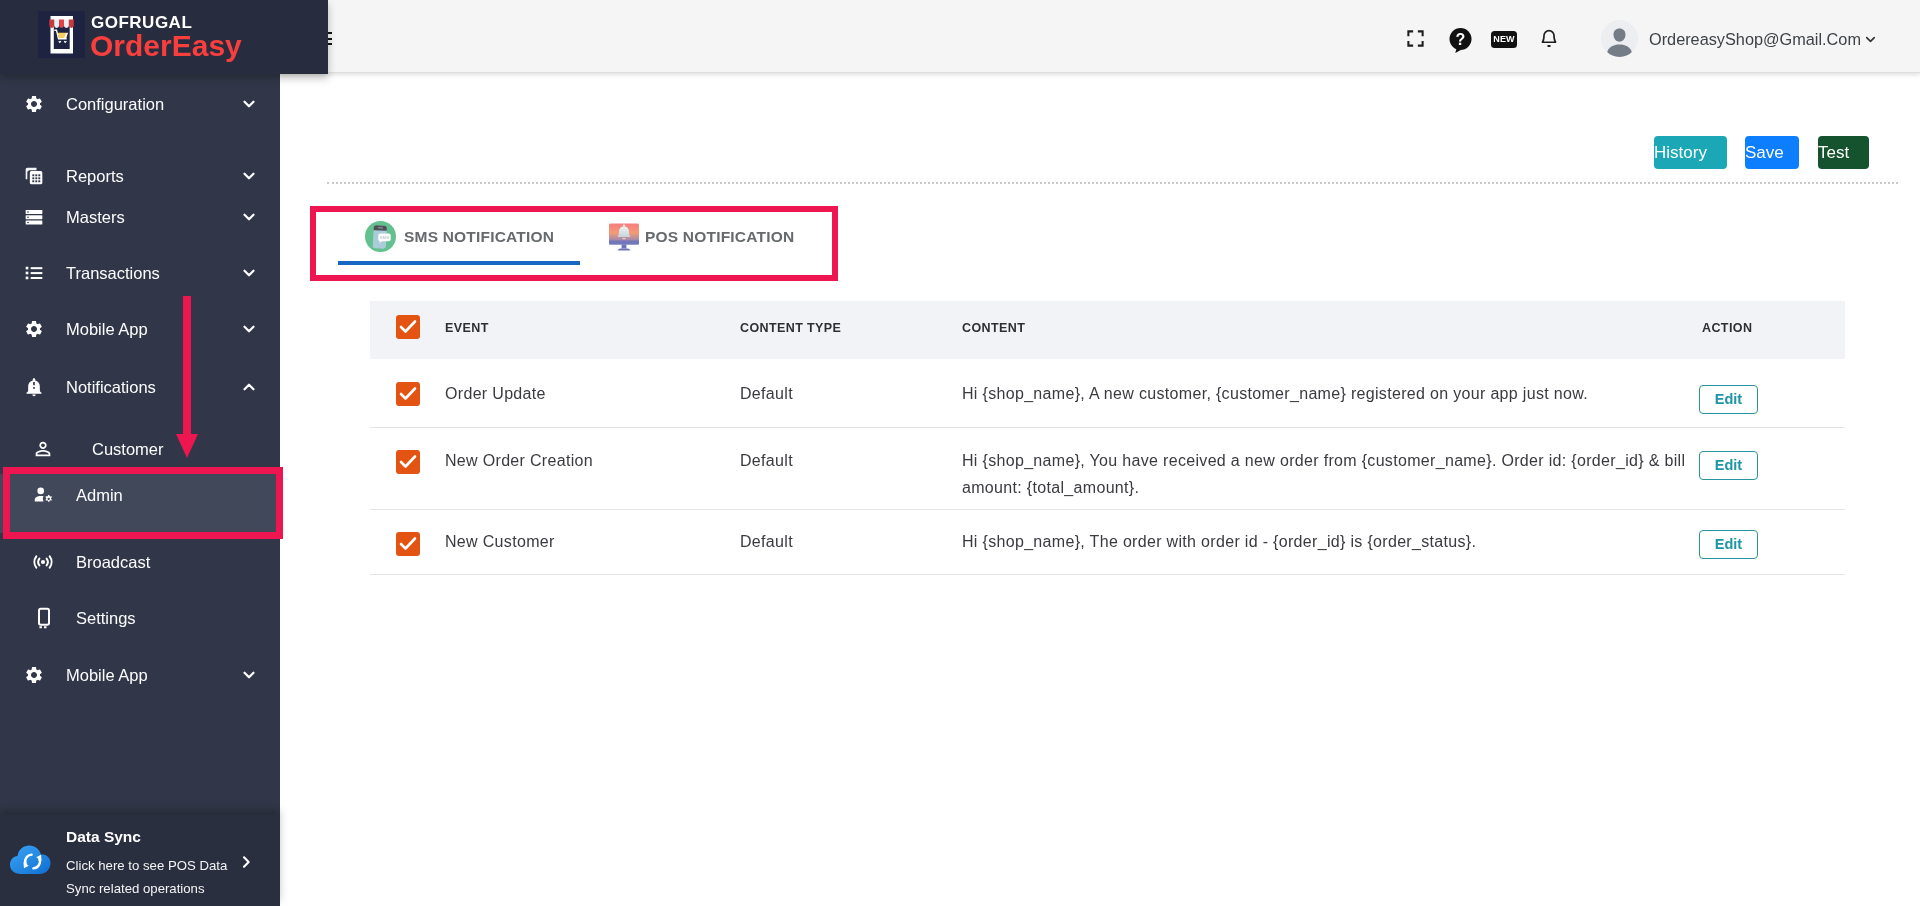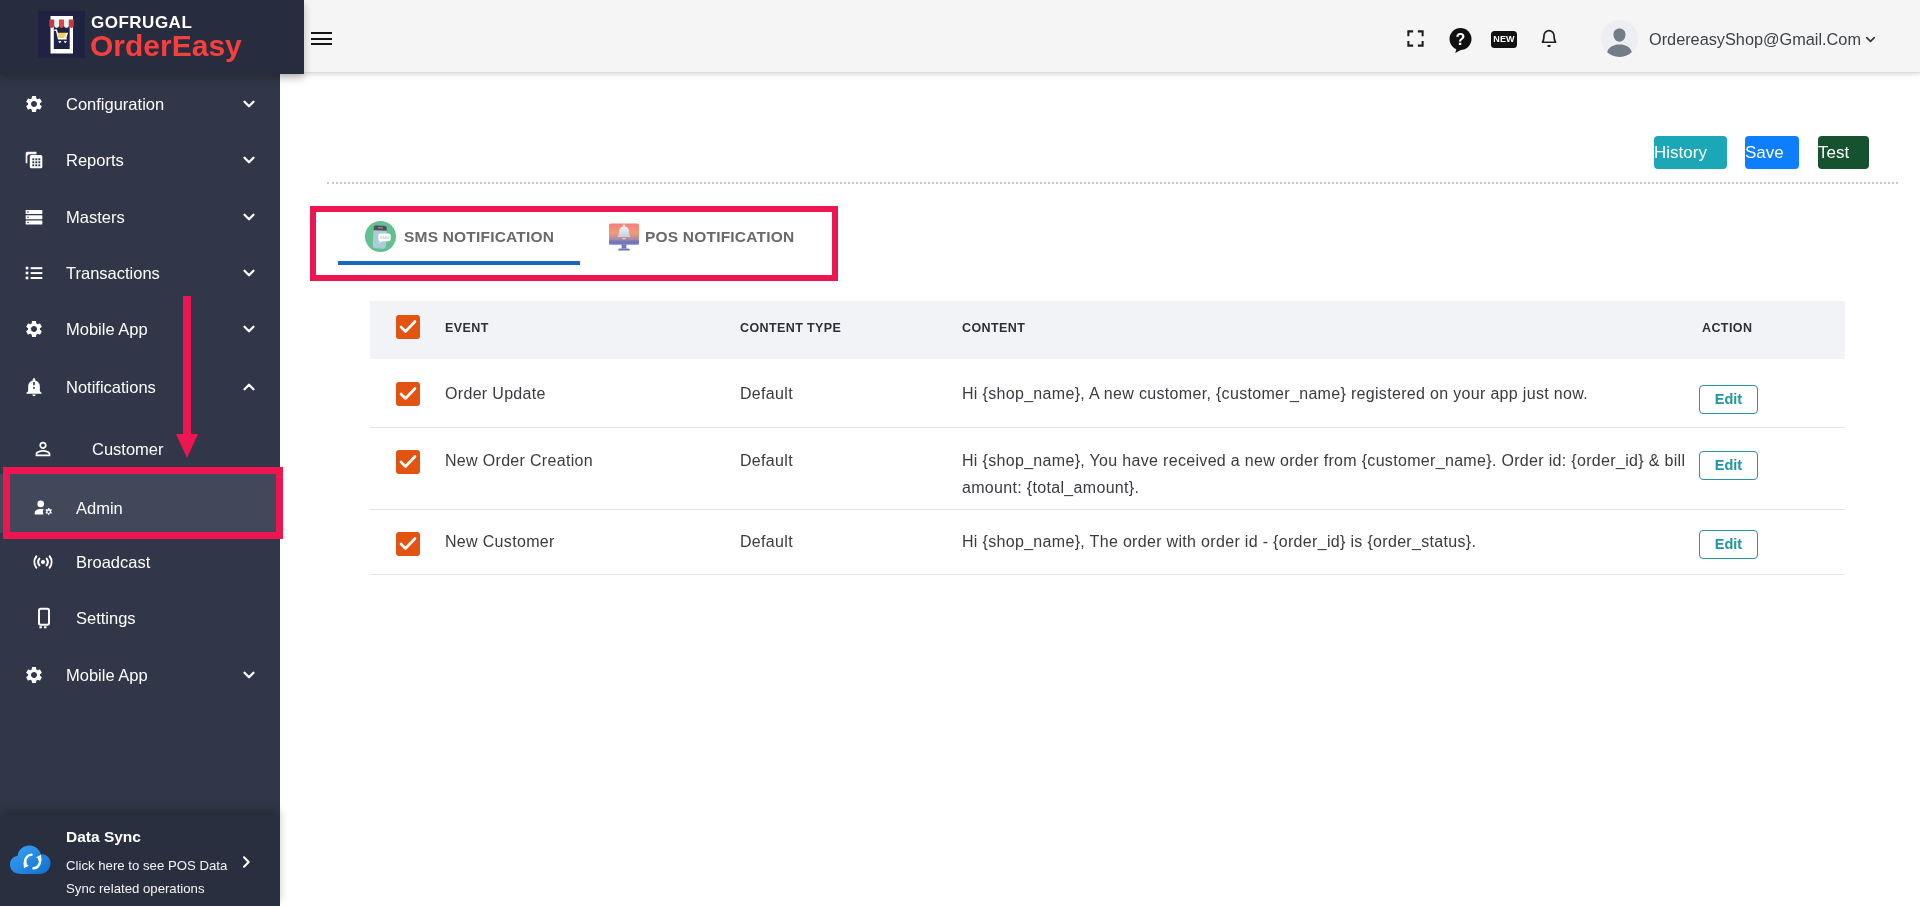--- a/index.html
+++ b/index.html
@@ -3,21 +3,21 @@
 <meta charset="utf-8">
 <style>
   * { margin:0; padding:0; box-sizing:border-box; }
   html,body { width:1920px; height:906px; overflow:hidden; background:#fff;
     font-family:"Liberation Sans", sans-serif; }
   .abs { position:absolute; }
 
   
   #sidebar { position:absolute; left:0; top:0; width:280px; height:906px;
     background:#313748; z-index:1; }
-  #logoarea { position:absolute; left:0; top:0; width:304px; height:74px; z-index:7;
+  #logoarea { position:absolute; left:0; top:0; width:328px; height:74px; z-index:7;
     background:#272c3e; box-shadow:0 4px 8px rgba(0,0,0,0.25); }
   #logosq { position:absolute; left:38px; top:11px; width:47px; height:47px;
     background:#1d2340; }
   .menu-item { position:absolute; left:0; width:280px; height:56px; color:#fff; }
   .menu-item .mi-icon { position:absolute; left:24px; top:50%; transform:translateY(-50%); }
   .menu-item .mi-label { position:absolute; left:66px; top:50%; transform:translateY(-50%);
     font-size:16.5px; color:#fdfdfd; }
   .menu-item .mi-chev { position:absolute; left:240px; top:50%; transform:translateY(-50%); }
   #adminsel { position:absolute; left:0; top:474px; width:280px; height:59px; background:#414859; }
 
@@ -94,21 +94,21 @@
   <div class="menu-item" style="top:76px;">
     <svg class="mi-icon" width="20" height="20" viewBox="0 0 24 24" fill="#fff">
         <path d="M19.14 12.94c.04-.3.06-.61.06-.94 0-.32-.02-.64-.07-.94l2.03-1.58c.18-.14.23-.41.12-.61l-1.92-3.32c-.12-.22-.37-.29-.59-.22l-2.39.96c-.5-.38-1.03-.7-1.62-.94l-.36-2.54c-.04-.24-.24-.41-.48-.41h-3.84c-.24 0-.43.17-.47.41l-.36 2.54c-.59.24-1.13.57-1.62.94l-2.39-.96c-.22-.08-.47 0-.59.22L2.74 8.87c-.12.21-.08.47.12.61l2.03 1.58c-.05.3-.09.63-.09.94s.02.64.07.94l-2.03 1.58c-.18.14-.23.41-.12.61l1.92 3.32c.12.22.37.29.59.22l2.39-.96c.5.38 1.03.7 1.62.94l.36 2.54c.05.24.24.41.48.41h3.84c.24 0 .44-.17.47-.41l.36-2.54c.59-.24 1.13-.56 1.62-.94l2.39.96c.22.08.47 0 .59-.22l1.92-3.32c.12-.22.07-.47-.12-.61l-2.01-1.58zM12 15.6c-1.98 0-3.6-1.62-3.6-3.6s1.62-3.6 3.6-3.6 3.6 1.62 3.6 3.6-1.62 3.6-3.6 3.6z"></path>
       </svg>
     <span class="mi-label">Configuration</span>
     <svg class="mi-chev" width="18" height="18" viewBox="0 0 24 24" fill="none" stroke="#fff" stroke-width="3" stroke-linecap="round" stroke-linejoin="round">
         <polyline points="6 9 12 15 18 9"></polyline>
       </svg>
   </div>
 
-  <div class="menu-item" style="top:132px;">
+  <div class="menu-item" style="top:148px;">
     <svg class="mi-icon" width="20" height="20" viewBox="0 0 24 24" fill="#fff">
         <path d="M4 2h11v3H7a3 3 0 0 0-3 3v8H2V4a2 2 0 0 1 2-2z" opacity="0.95"></path>
         <rect x="7" y="6" width="15" height="16" rx="2"></rect>
         <g fill="#313748">
           <rect x="10" y="10" width="2.3" height="2.3"></rect>
           <rect x="13.6" y="10" width="2.3" height="2.3"></rect>
           <rect x="17.2" y="10" width="2.3" height="2.3"></rect>
           <rect x="10" y="13.6" width="2.3" height="2.3"></rect>
           <rect x="13.6" y="13.6" width="2.3" height="2.3"></rect>
           <rect x="17.2" y="13.6" width="2.3" height="2.3"></rect>
@@ -175,21 +175,21 @@
       </svg>
   </div>
 
   <div class="menu-item" style="top:421px;">
     <svg class="mi-icon" style="left:32px;" width="22" height="22" viewBox="0 0 24 24" fill="#fff">
         <path d="M12 5.9c1.16 0 2.1.94 2.1 2.1s-.94 2.1-2.1 2.1S9.9 9.16 9.9 8s.94-2.1 2.1-2.1m0 9c2.97 0 6.1 1.46 6.1 2.1v1.1H5.9V17c0-.64 3.13-2.1 6.1-2.1M12 4C9.79 4 8 5.79 8 8s1.79 4 4 4 4-1.79 4-4-1.79-4-4-4zm0 9c-2.67 0-8 1.34-8 4v3h16v-3c0-2.66-5.33-4-8-4z"></path>
       </svg>
     <span class="mi-label" style="left:76px;margin-left:16px;">Customer</span>
   </div>
 
-  <div class="menu-item" style="top:480px;text-decoration:underline;">
+  <div class="menu-item" style="top:467px;text-decoration:underline;">
     <svg class="mi-icon" style="left:32px;" width="22" height="22" viewBox="0 0 24 24" fill="#fff">
         <circle cx="9.5" cy="7.5" r="3.6"></circle>
         <path d="M9.5 13c-3.2 0-6.5 1.6-6.5 3.6V19h9.6c-.5-.8-.8-1.8-.8-2.8 0-1.1.3-2.2.9-3-1-.14-2.2-.2-3.2-.2z"></path>
         <path d="M17.3 13.2l.2-1.2h1.4l.2 1.2c.3.1.6.25.86.45l1.1-.5.7 1.2-.95.8c.03.2.05.4.05.55s-.02.4-.05.55l.95.8-.7 1.2-1.1-.5c-.26.2-.56.35-.86.45l-.2 1.2h-1.4l-.2-1.2c-.3-.1-.6-.25-.86-.45l-1.1.5-.7-1.2.95-.8a3.3 3.3 0 0 1 0-1.1l-.95-.8.7-1.2 1.1.5c.26-.2.56-.35.86-.45zm.9 4.3a1.25 1.25 0 1 0 0-2.5 1.25 1.25 0 0 0 0 2.5z"></path>
       </svg>
     <span class="mi-label" style="left:76px;">Admin</span>
   </div>
 
   <div class="menu-item" style="top:534px;">
     <svg class="mi-icon" style="left:31px;" width="24" height="24" viewBox="0 0 24 24" fill="none" stroke="#fff" stroke-width="2" stroke-linecap="round">

